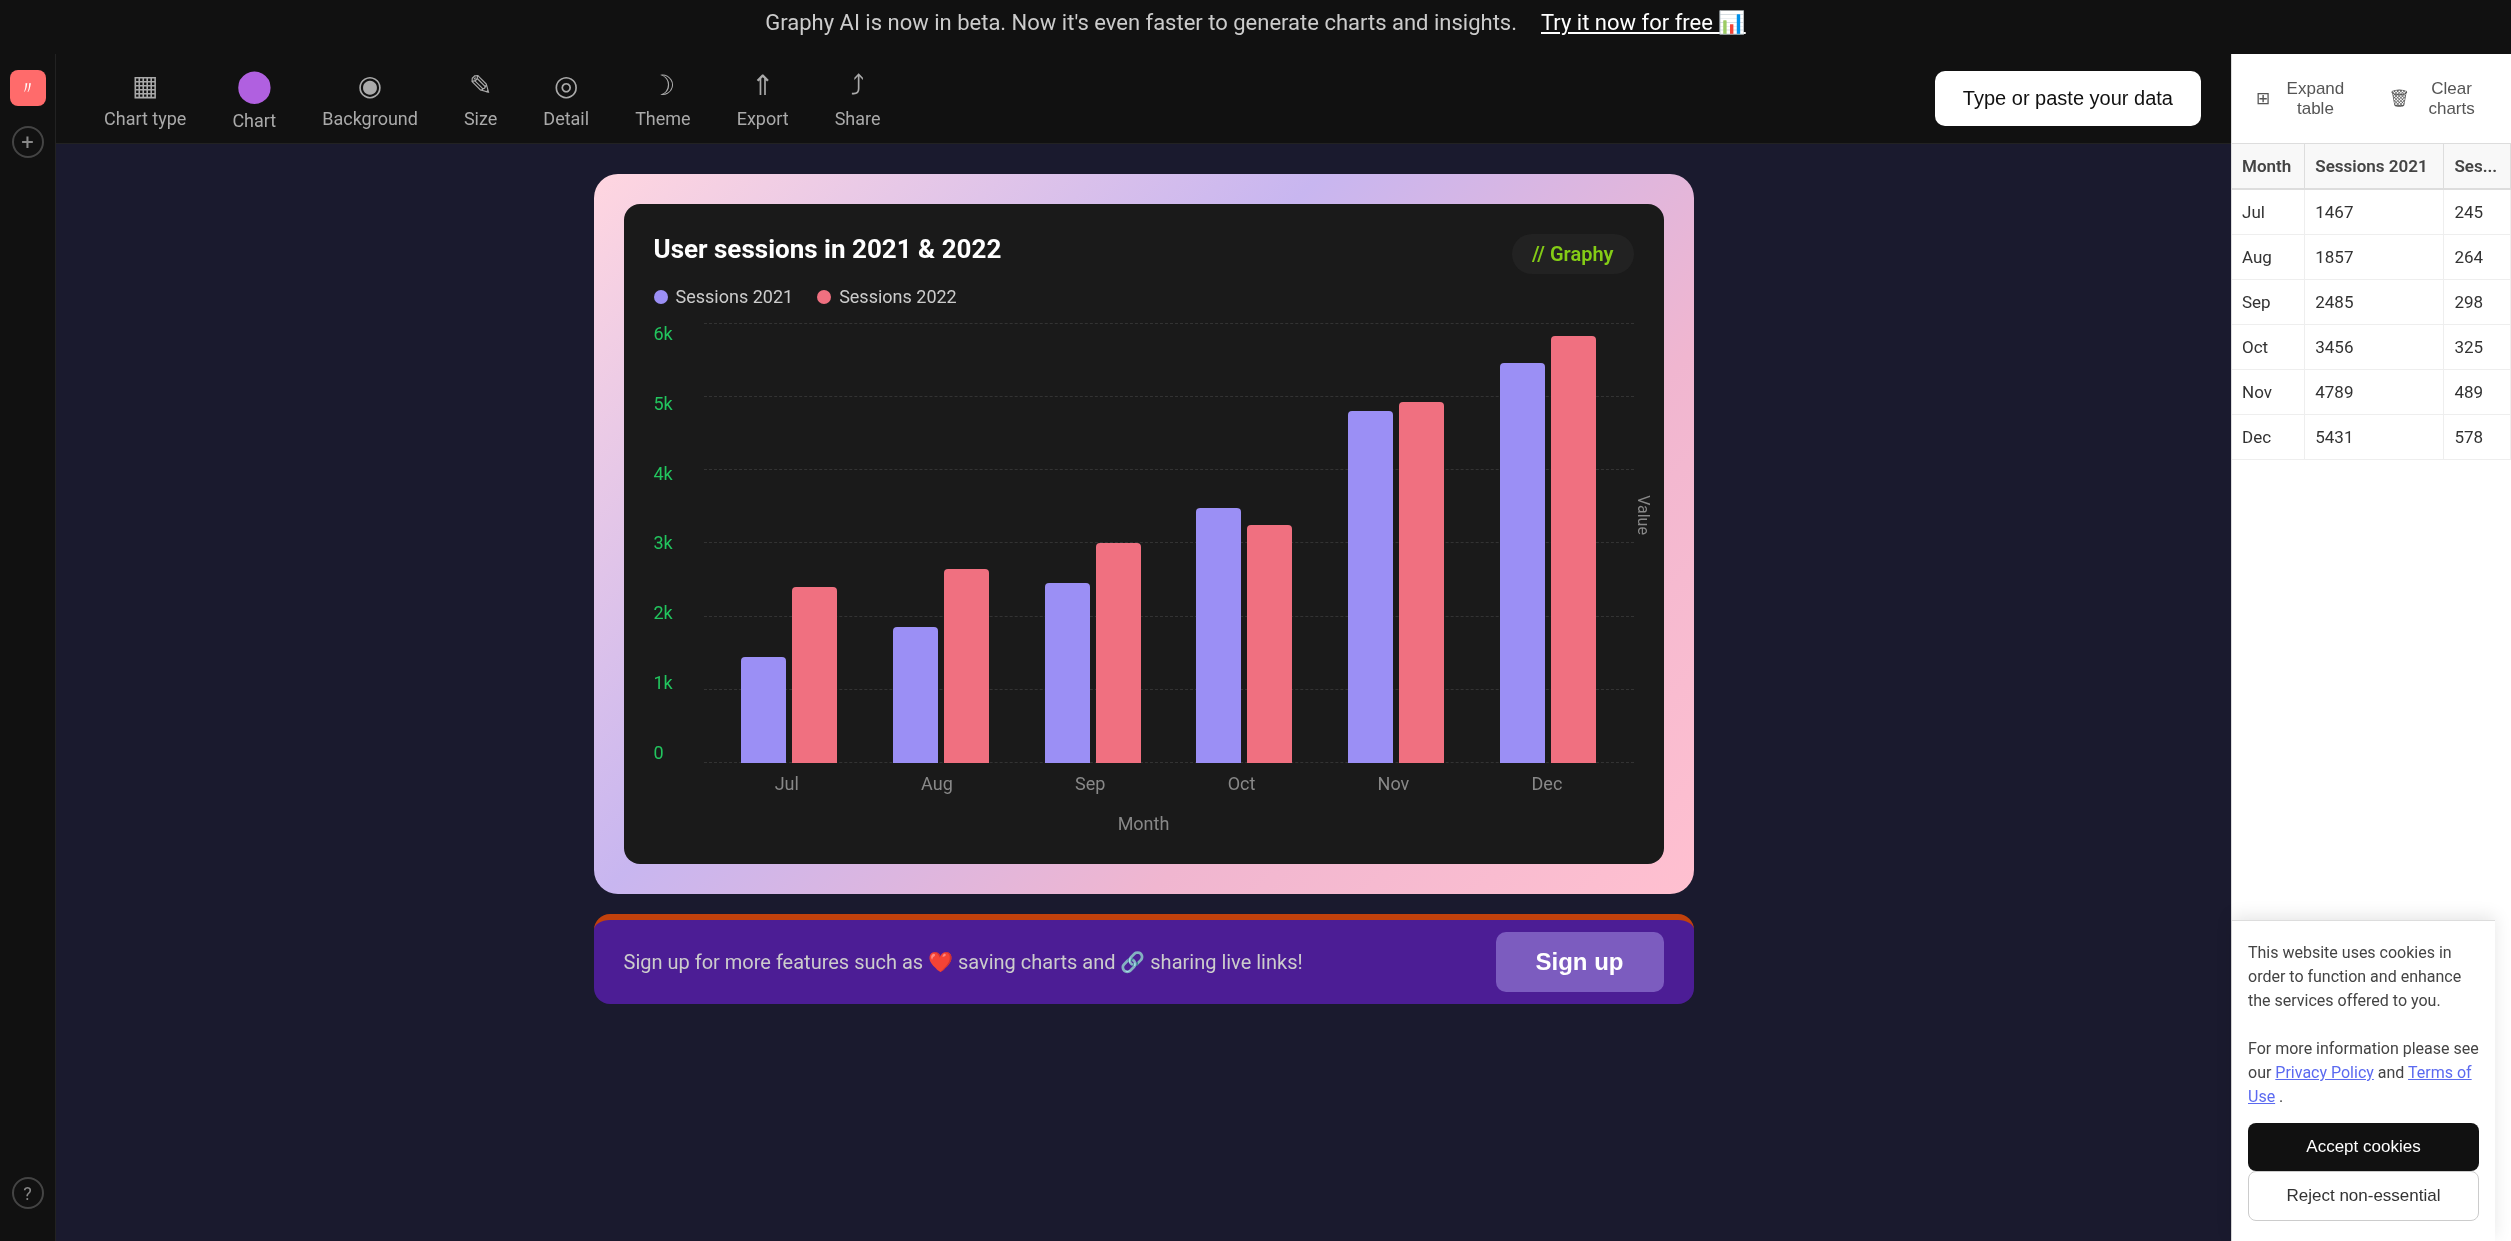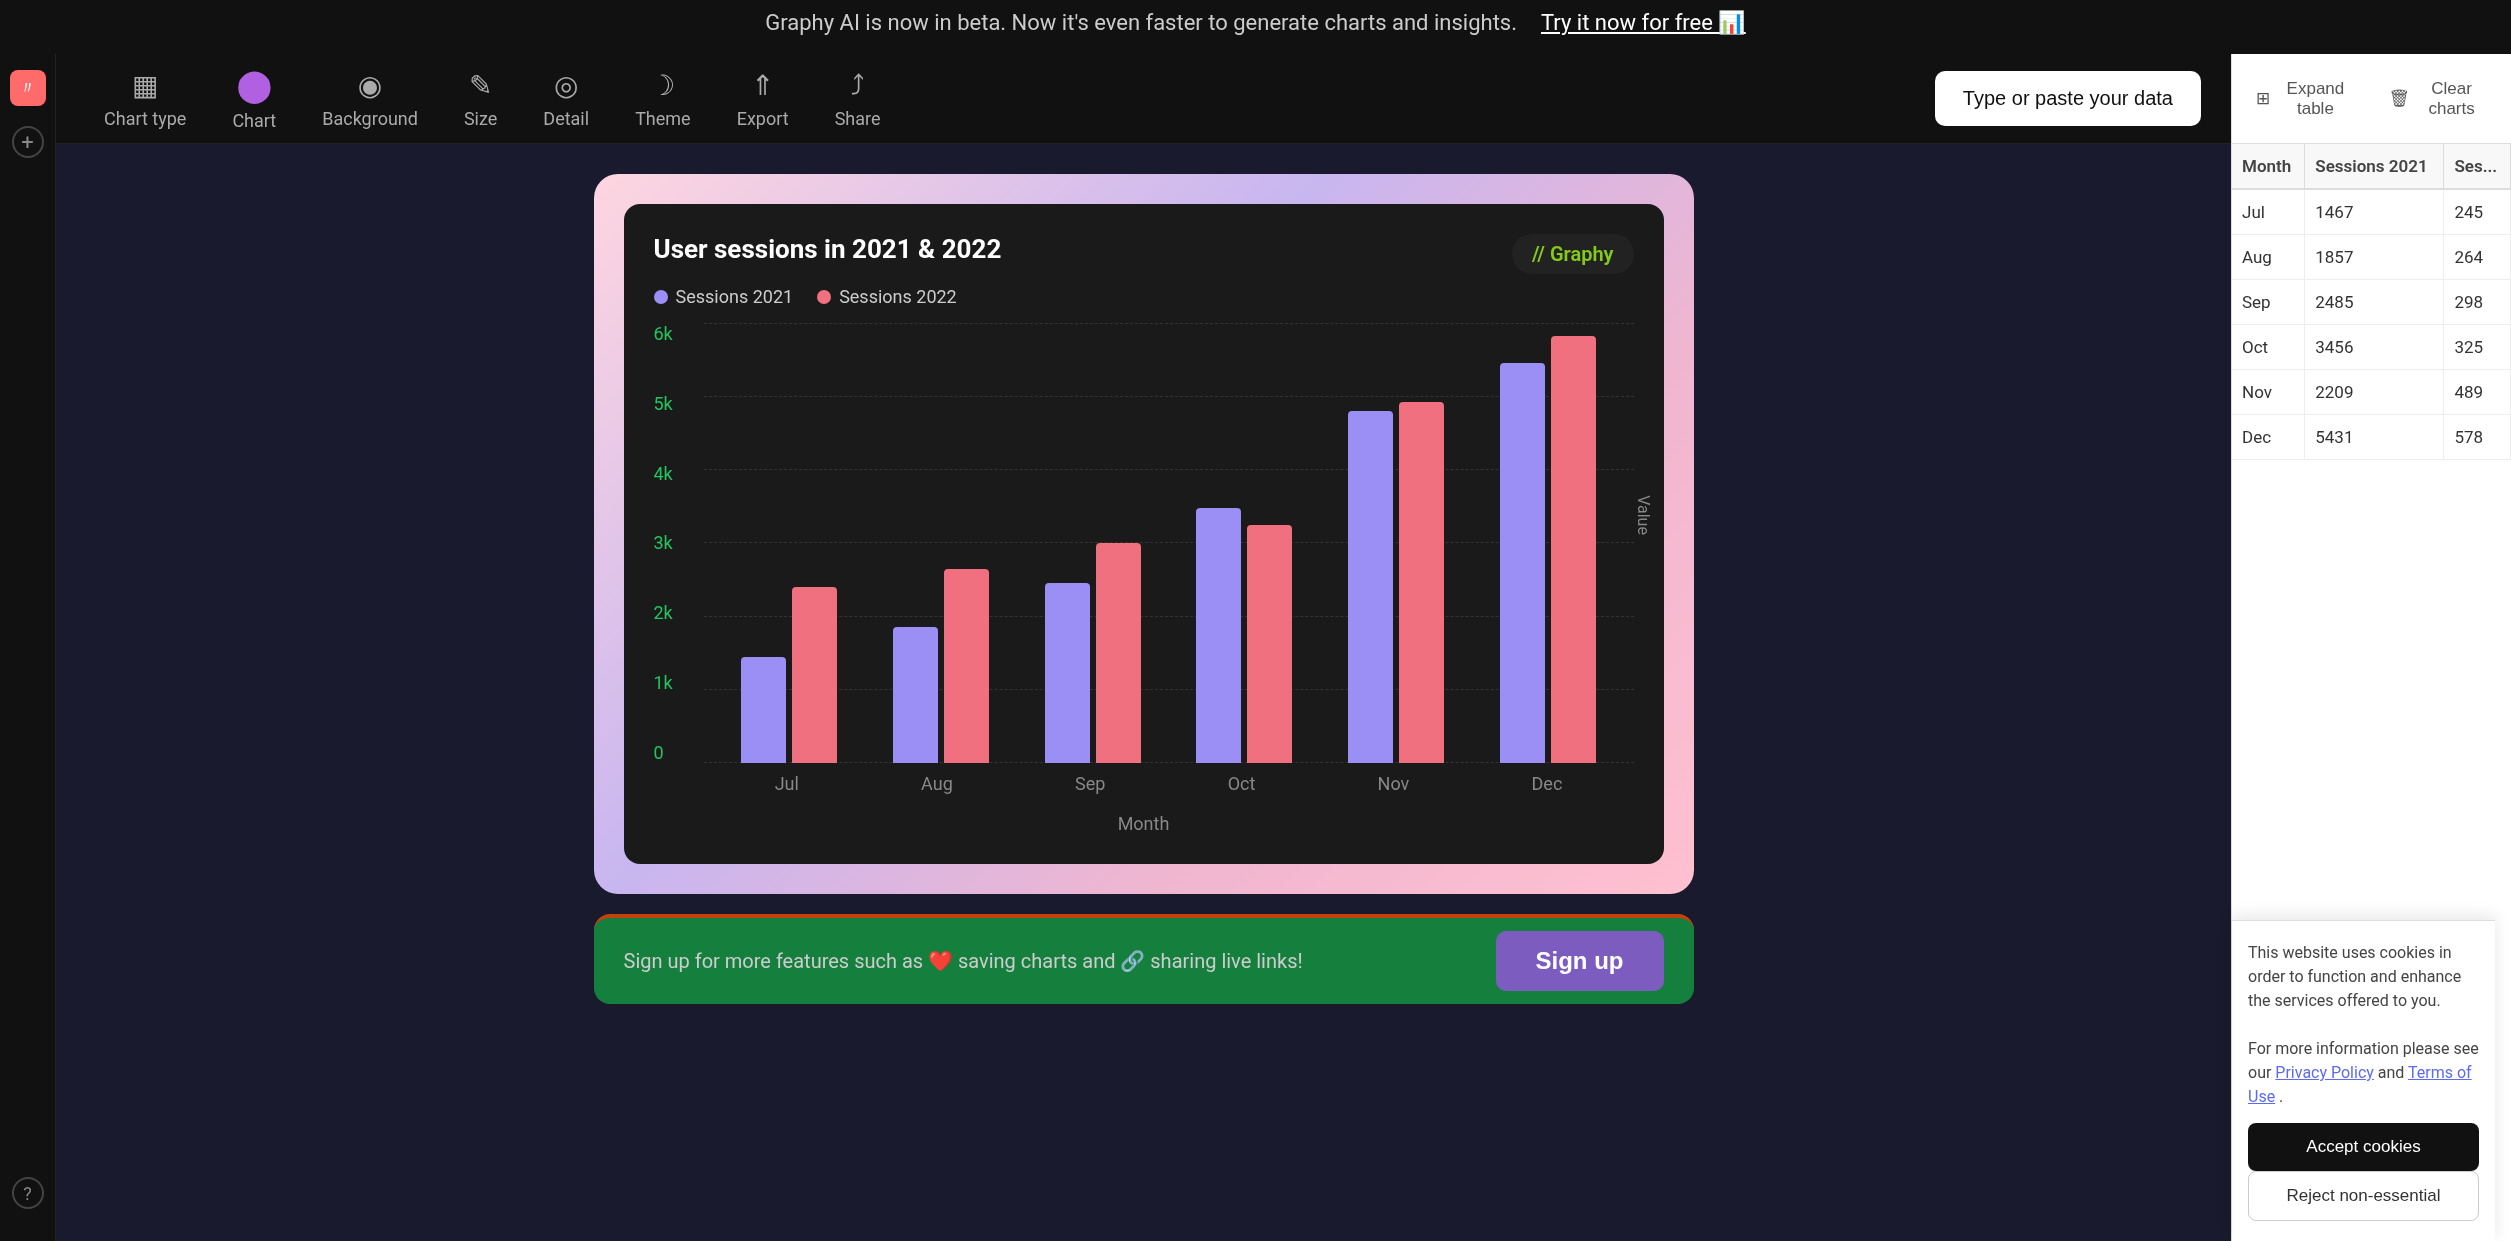--- a/index.html
+++ b/index.html
@@ -296,26 +296,26 @@
 
     .x-axis-title {
       text-align: center;
       font-size: 18px;
       color: #888;
       margin-top: 10px;
     }
 
     
     .signup-bar {
-      background: #15803d;
+      background: #4c1d95;
       height: 90px;
       display: flex;
       align-items: center;
       padding: 0 30px;
-      border-top: 4px solid #c2410c;
+      border-top: 6px solid #c2410c;
       flex-shrink: 0;
       gap: 16px;
     }
     .signup-text {
       font-size: 20px;
       color: #ccc;
       flex: 1;
     }
     .signup-btn {
       background: #7c5cbf;
@@ -625,21 +625,21 @@
               <td>2485</td>
               <td>298</td>
             </tr>
             <tr>
               <td>Oct</td>
               <td>3456</td>
               <td>325</td>
             </tr>
             <tr>
               <td>Nov</td>
-              <td>2209</td>
+              <td>4789</td>
               <td>489</td>
             </tr>
             <tr>
               <td>Dec</td>
               <td>5431</td>
               <td>578</td>
             </tr>
           </tbody>
       </table>
     </div>

